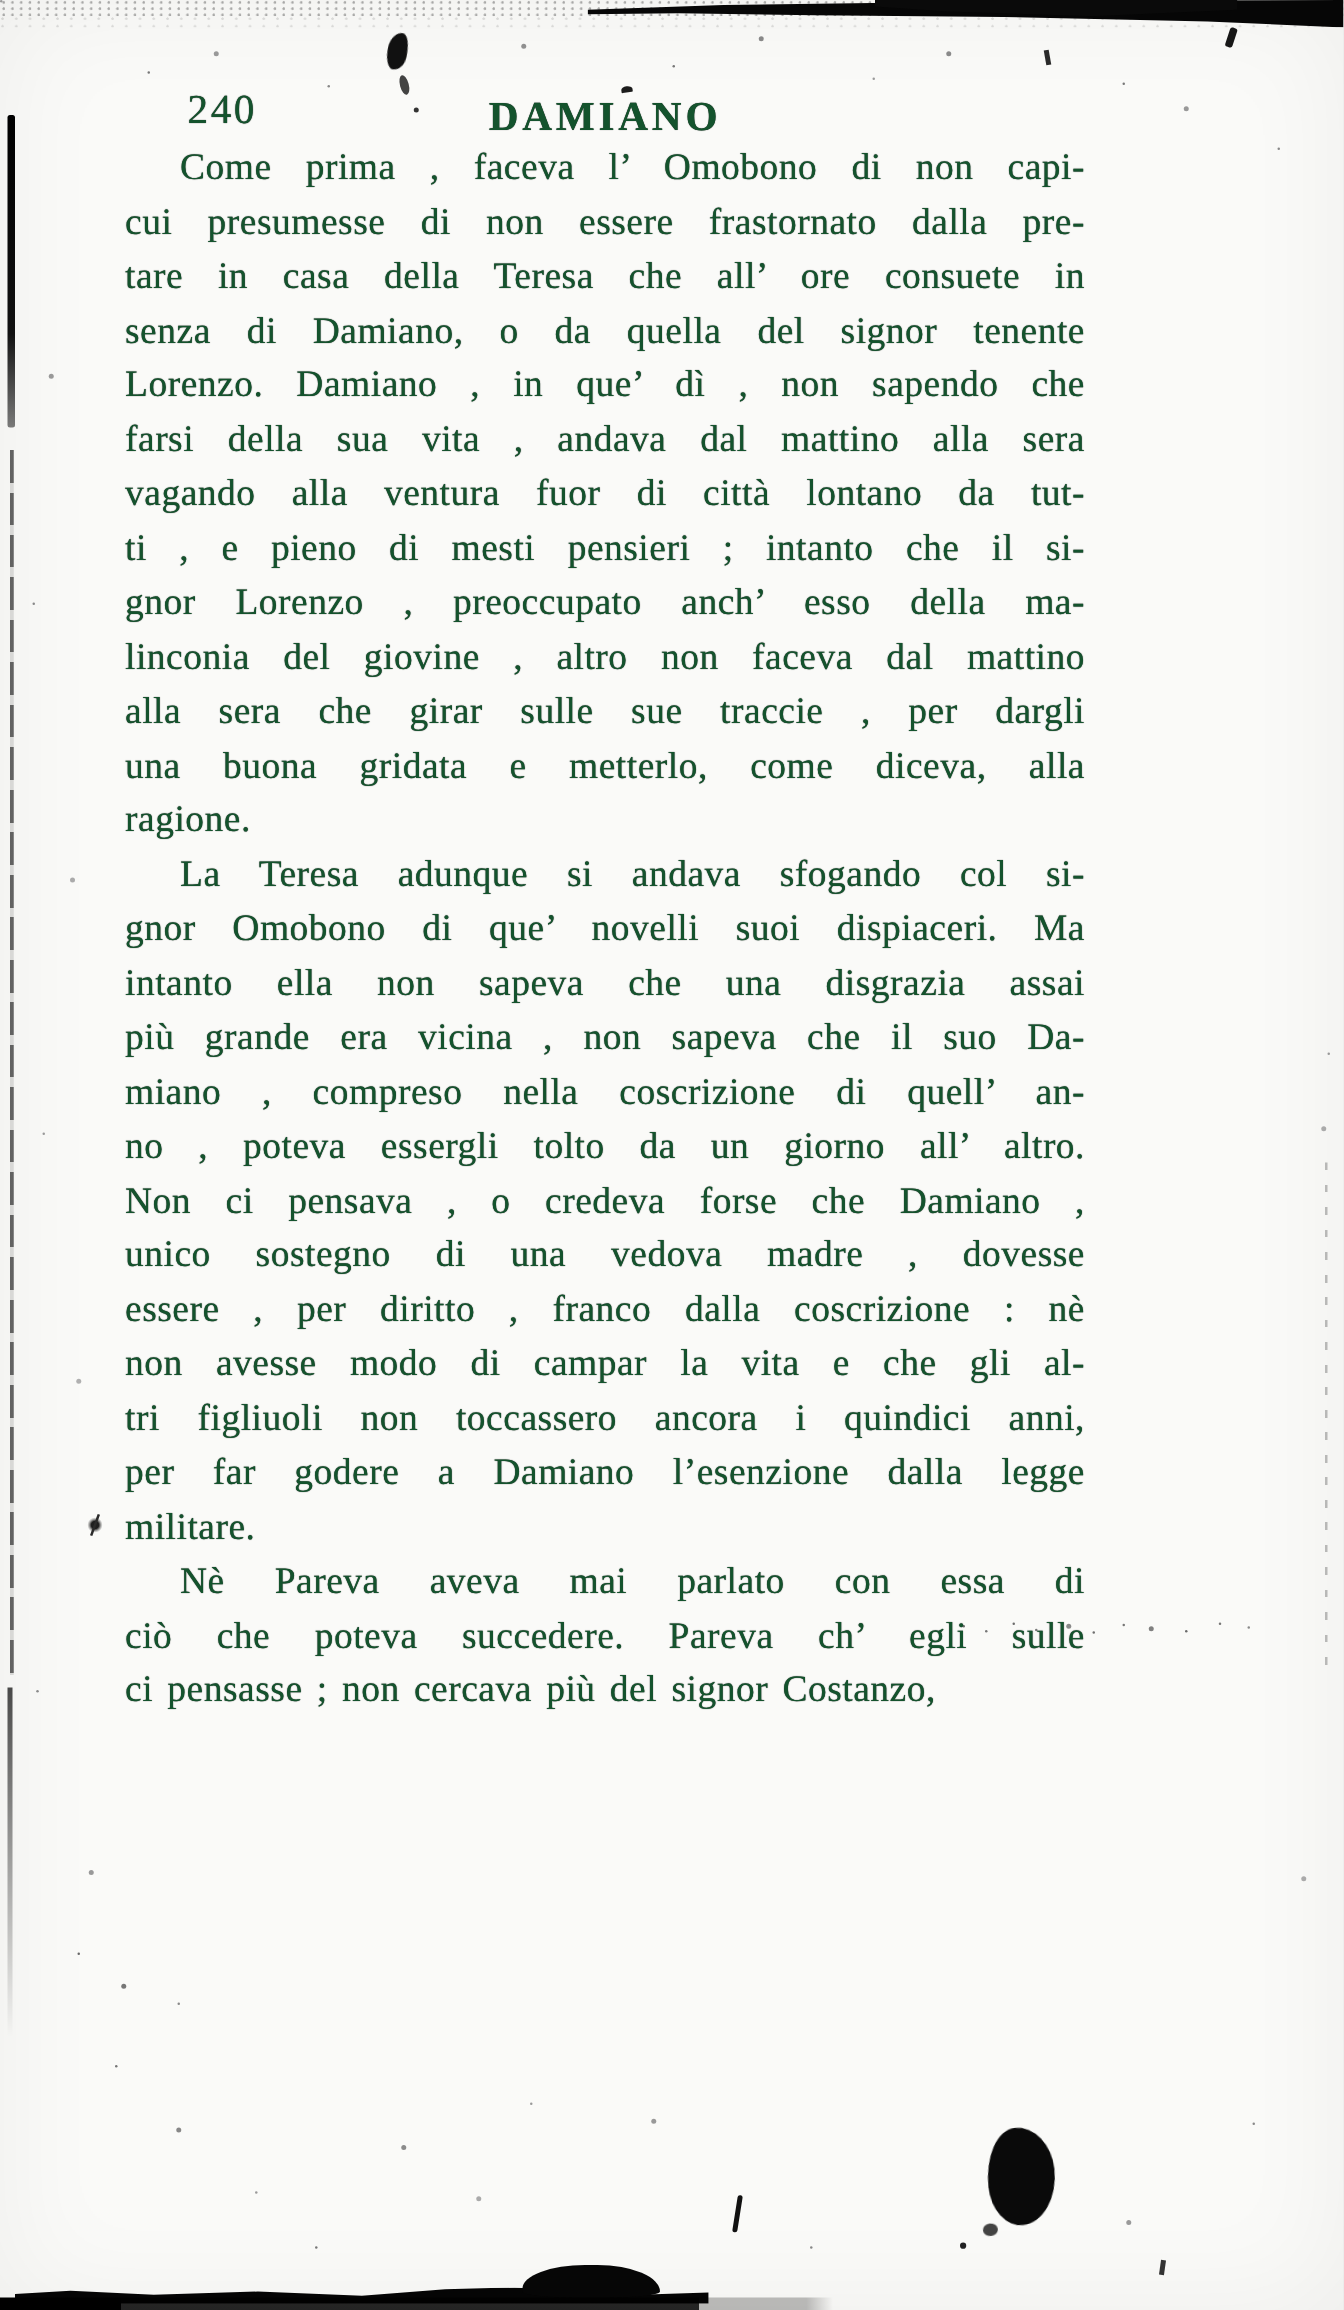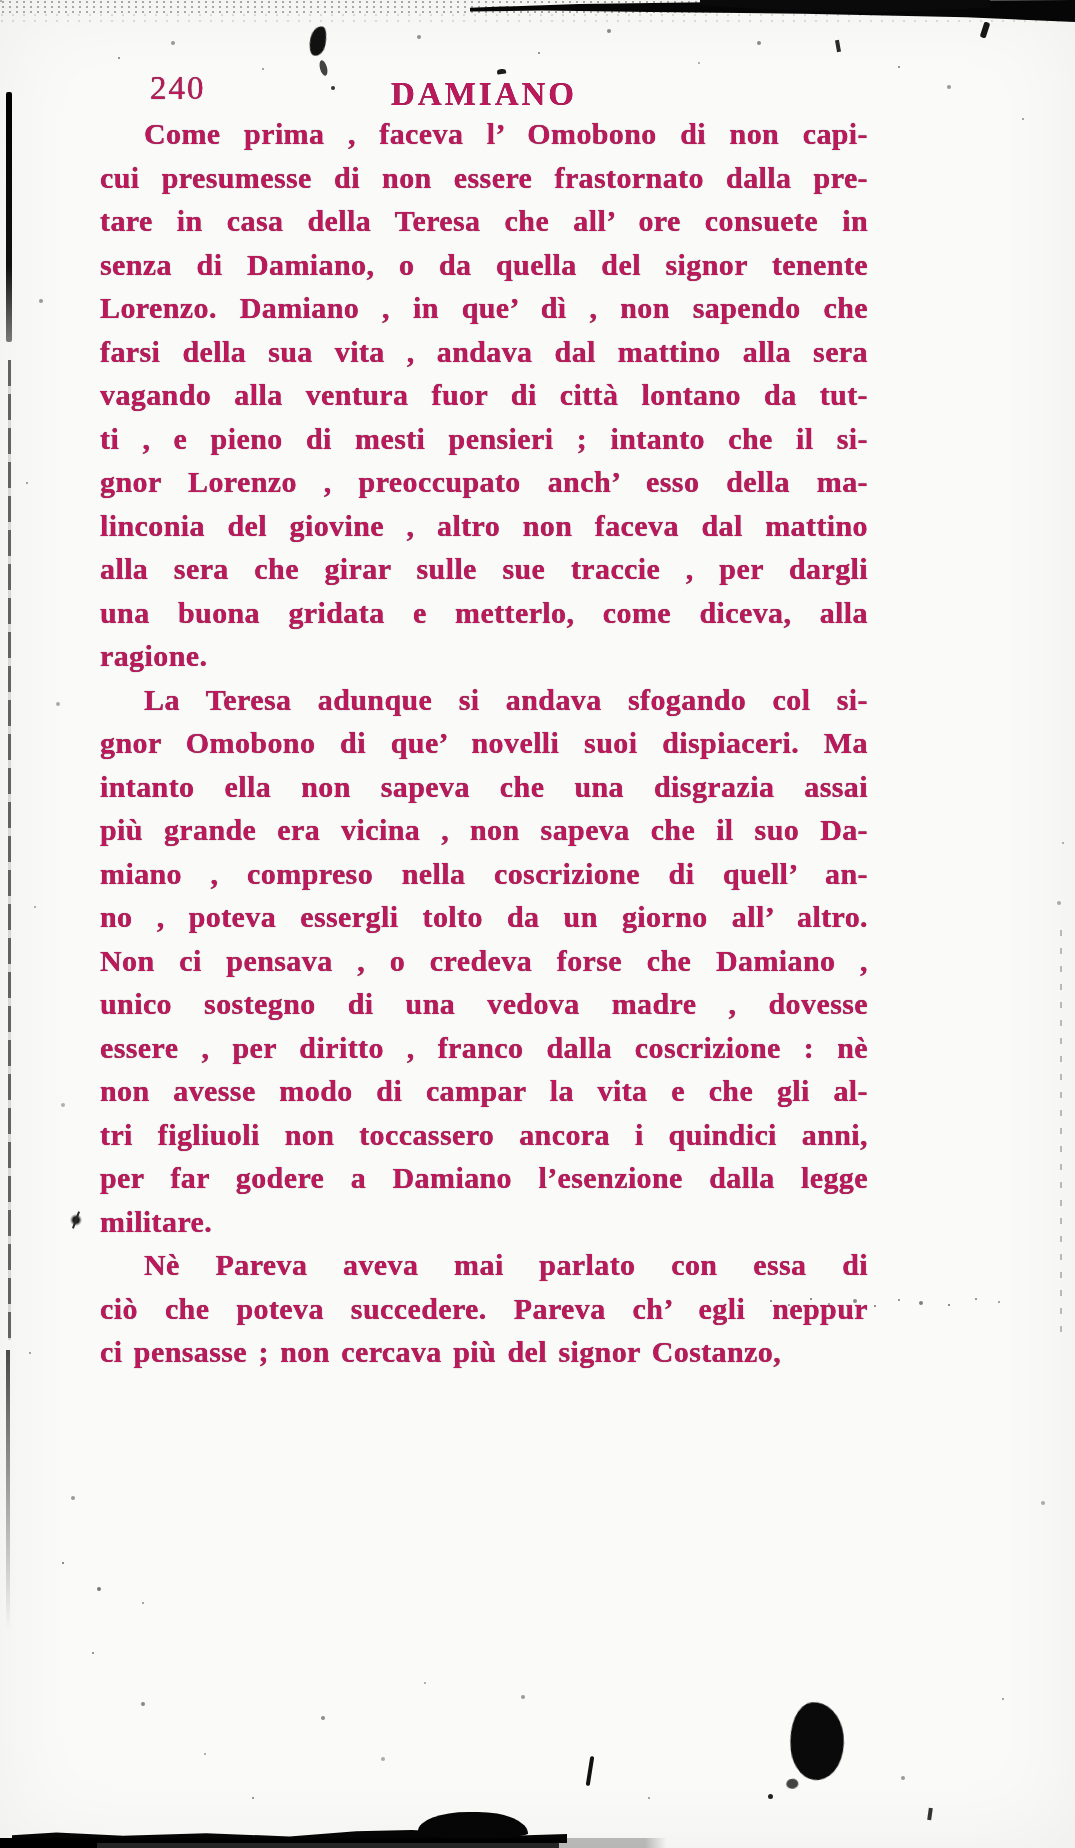--- a/index.html
+++ b/index.html
@@ -2,21 +2,21 @@
 <html><head>
 <meta charset="utf-8">
 <style>
   html,body{margin:0;padding:0;background:#e8e8e6;}
   .page{
     position:relative;
     width:1075px;height:1848px;
     background:#fafaf8;
     overflow:hidden;
     font-family:"Liberation Serif", serif;
-    color:#be185d;
+    color:#14532d;
     box-shadow:inset 0 0 90px rgba(0,0,0,0.05);
   }
   
   .page-number{
     position:absolute;left:150px;top:70px;
     font-size:33px;letter-spacing:2px;
     text-shadow:0 0 0.8px #151515;
   }
   .running-head{
     position:absolute;left:100px;top:76px;width:768px;
@@ -24,21 +24,21 @@
     font-weight:bold;
     text-shadow:0 0 0.6px #151515;
   }
   .head-accent{
     position:absolute;left:497px;top:69px;width:9px;height:5px;
     background:#1c1c1c;border-radius:50% 50% 10% 10%;
     transform:rotate(-8deg);
   }
   
   .text-block{
-    position:absolute;left:100px;top:112px;width:768px;font-weight:bold;
+    position:absolute;left:100px;top:112px;width:768px;
   }
   .line{
     font-size:30px;line-height:43.5px;
     word-spacing:3.5px;letter-spacing:0.4px;
     text-align:justify;text-align-last:justify;
     text-shadow:0 0 0.8px rgba(10,10,10,0.85);
     white-space:normal;
   }
   .line.indent{padding-left:44px;}
   .line.parend{text-align-last:left;}
@@ -161,18 +161,18 @@
         <div class="line">Non ci pensava , o credeva forse che Damiano ,</div>
         <div class="line">unico sostegno di una vedova madre , dovesse</div>
         <div class="line">essere , per diritto , franco dalla coscrizione : nè</div>
         <div class="line">non avesse modo di campar la vita e che gli al-</div>
         <div class="line">tri figliuoli non toccassero ancora i quindici anni,</div>
         <div class="line">per far godere a Damiano l’esenzione dalla legge</div>
         <div class="line parend">militare.</div>
       </div>
       <div>
         <div class="line indent">Nè Pareva aveva mai parlato con essa di</div>
-        <div class="line">ciò che poteva succedere. Pareva ch’ egli neppur</div>
+        <div class="line">ciò che poteva succedere. Pareva ch’ egli sulle</div>
         <div class="line parend">ci pensasse ; non cercava più del signor Costanzo,</div>
       </div>
     </div>
 
 </div>
 
 </body></html>

